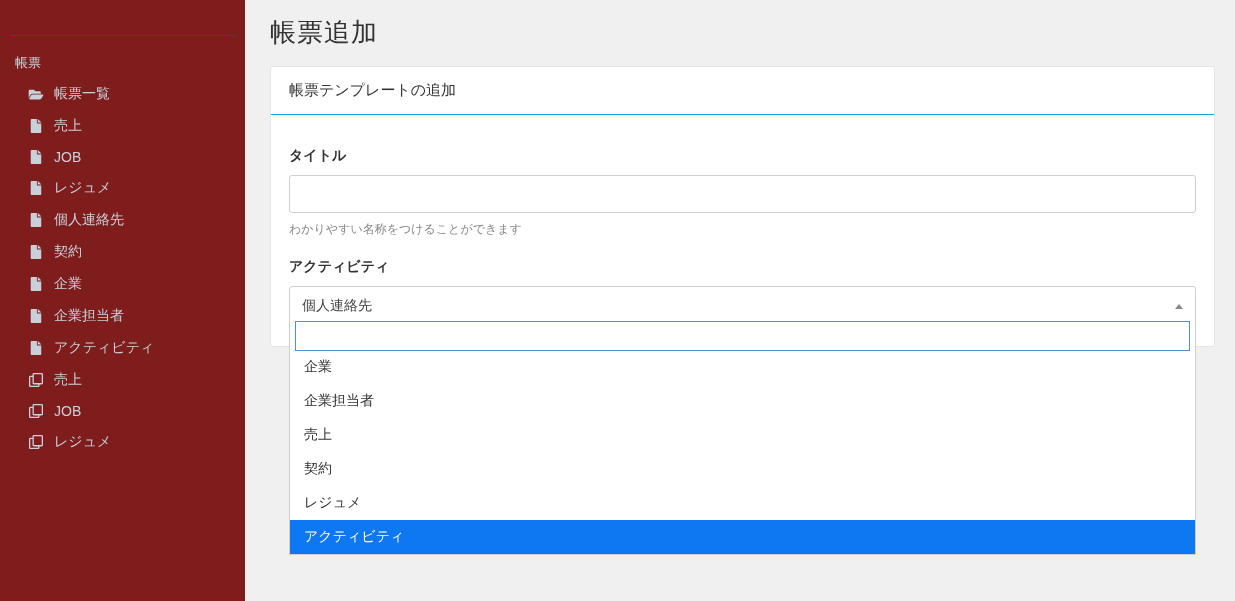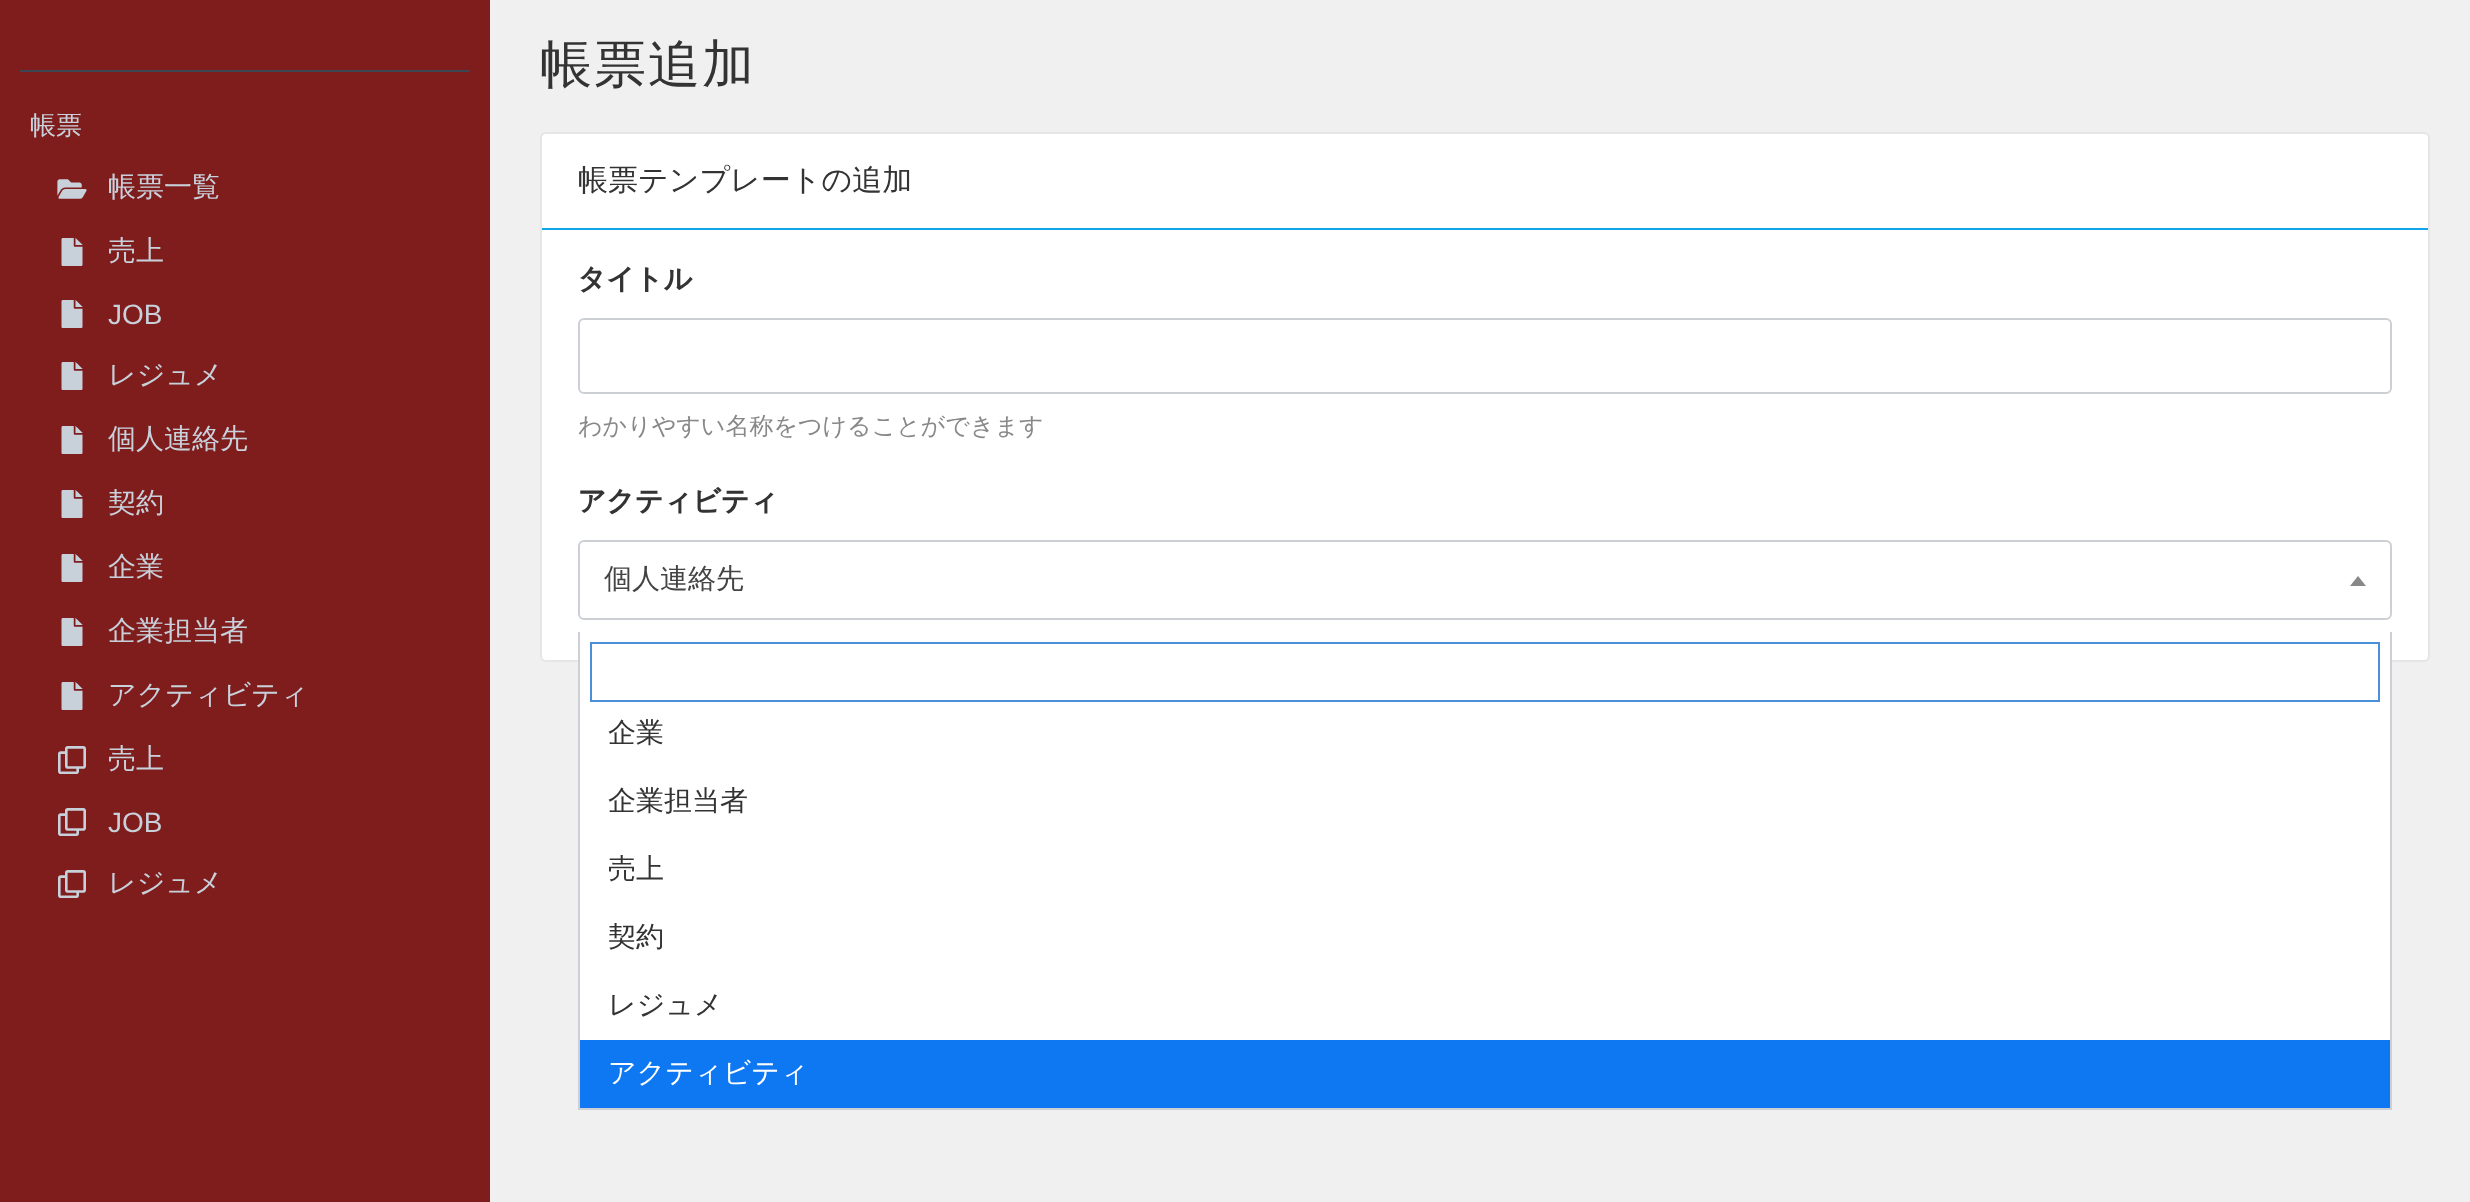--- a/index.html
+++ b/index.html
@@ -13,21 +13,21 @@
 .sidebar .nav-item { display: flex; align-items: center; padding: 7px 15px 7px 28px; font-size: 14px; color: #c8d0da; cursor: pointer; }
 .sidebar .icon { width: 16px; height: 14px; margin-right: 10px; display: inline-flex; align-items: center; justify-content: center; flex-shrink: 0; }
 
 
 .main { flex: 1; background: #f0f0f0; padding: 15px 20px 20px 25px; overflow-y: auto; position: relative; }
 .page-title { font-size: 26px; font-weight: 400; color: #333; margin-bottom: 16px; margin-top: 0; letter-spacing: 1px; }
 .card { background: #fff; border: 1px solid #e5e5e5; border-radius: 3px; }
 .card-header { padding: 14px 18px; font-size: 15px; color: #333; border-bottom: 1px solid #0ea5e9; }
 .card-body { padding: 16px 18px 20px 18px; }
 
-.field { margin-bottom: 20px; }
+.field { margin-bottom: 20px; margin-top: 16px; }
 .field-label { font-weight: 700; font-size: 14px; color: #333; margin-bottom: 10px; }
 .text-input { width: 100%; height: 38px; border: 1px solid #ccd0d4; border-radius: 3px; padding: 0 10px; font-size: 14px; }
 .help-text { font-size: 12px; color: #888; margin-top: 8px; }
 
 
 .select-box { border: 1px solid #ccd0d4; border-radius: 3px; padding: 10px 12px; font-size: 14px; color: #444; display: flex; align-items: center; justify-content: space-between; cursor: pointer; }
 .select-caret { width: 0; height: 0; border-left: 4px solid transparent; border-right: 4px solid transparent; border-bottom: 5px solid #888; }
 
 
 .dropdown { position: absolute; background: #fff; border: 1px solid #ccd0d4; border-top: none; z-index: 10; }

